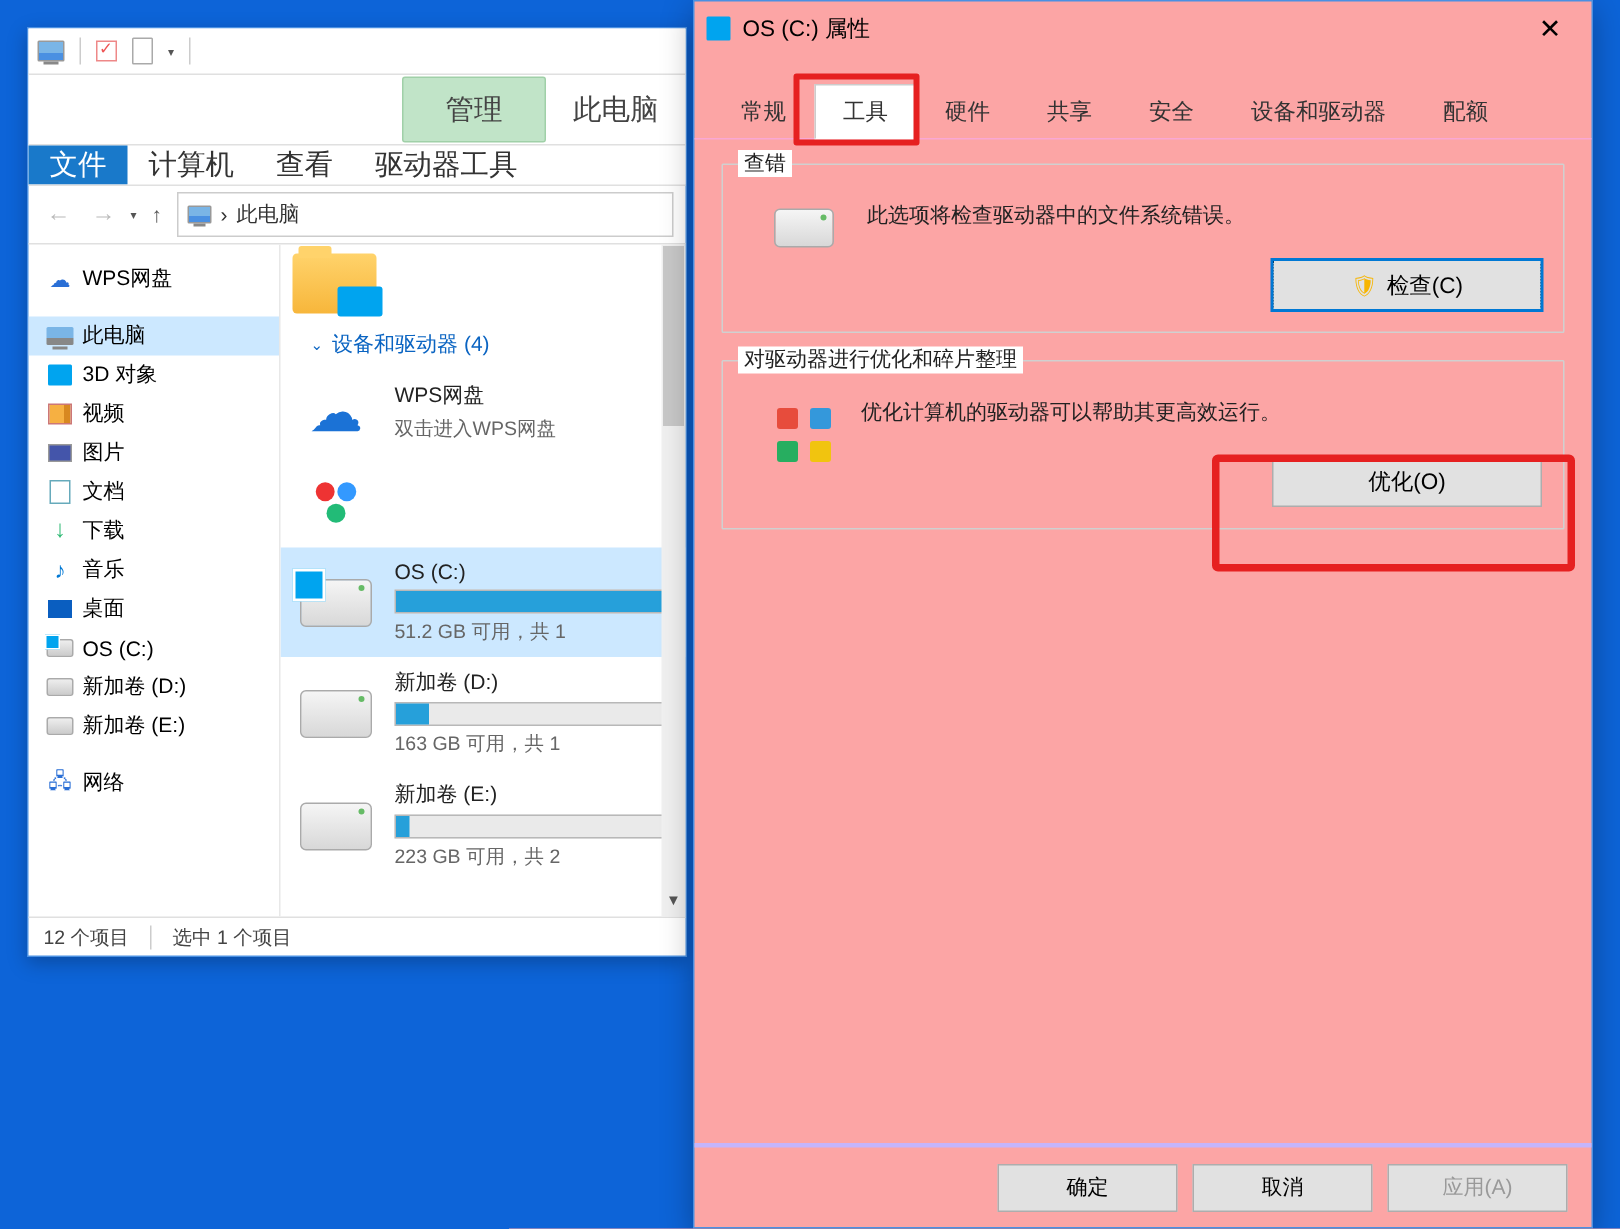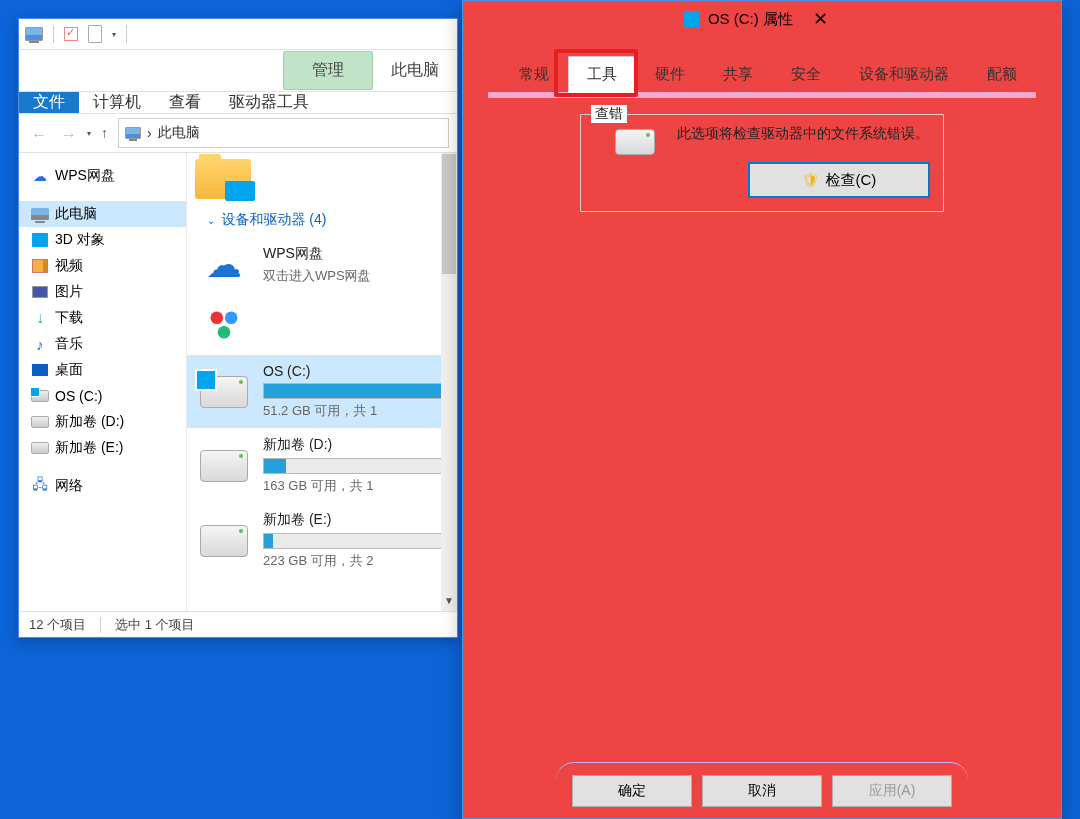--- a/index.html
+++ b/index.html
@@ -21,21 +21,21 @@
   .tb-sep { width:1px; height:18px; background:#ccc; }
   .checkbox-mini { width:14px; height:14px; border:1px solid #e88; position:relative; }
   .checkbox-mini::after { content:"✓"; color:#e55; font-size:11px; position:absolute; top:-2px; left:1px; }
   .doc-mini { width:14px; height:18px; background:#fff; border:1px solid #aaa; border-radius:1px; }
   .dropdown-caret { font-size:8px; color:#555; }
 
   .ribbon {
     display: flex; background: #fff; border-top: 1px solid #e0e0e0;
   }
   .ribbon-tab {
-    padding: 10px 18px; font-size: 16px; color: #333; cursor: pointer; font-family: Liberation Mono, monospace;
+    padding: 10px 18px; font-size: 19px; color: #333; cursor: pointer; font-family: Liberation Mono, monospace;
   }
   .ribbon-tab.file { background: #1979ca; color: #fff; padding: 10px 22px; }
   .ribbon-tab.manage { background: #c1e4c8; color: #444; border: 1px solid #a0d0a8; border-radius: 2px; padding: 8px 28px; }
   .ribbon-tab.context { color: #444; }
   .ribbon-row2 { display:flex; }
   .ribbon-row2 .ribbon-tab { padding: 0 14px; }
 
   .nav-row {
     display:flex; align-items:center; padding:4px 8px; gap:6px; border-top:1px solid #e0e0e0; border-bottom:1px solid #e0e0e0;
   }
@@ -114,47 +114,47 @@
 
   .status-bar {
     height:26px; border-top:1px solid #e0e0e0; display:flex; align-items:center; gap:14px; padding:0 10px;
     font-size:13px; color:#444;
   }
   .status-sep { width:1px; height:16px; background:#ccc; }
 
   
   .dialog {
     position:absolute; top:0; right:18px; bottom:0; width:600px;
-    background:#ef4444; border:1px solid #4a90e2; box-shadow:0 6px 20px rgba(0,0,0,.3);
-    display:flex; flex-direction:column;align-items:center;
+    background:#fca5a5; border:1px solid #4a90e2; box-shadow:0 6px 20px rgba(0,0,0,.3);
+    display:flex; flex-direction:column;
   }
   .dlg-titlebar {
     height:36px; display:flex; align-items:center; padding:0 8px; gap:8px; font-size:15px;
   }
   .dlg-titlebar .os-badge { width:16px; height:16px; background:#00a4ef; border-radius:1px; }
   .dlg-close { margin-left:auto; font-size:18px; padding:4px 12px; cursor:pointer; font-family:Arial; }
 
   .tabs-row {
-    display:flex; border-bottom:6px solid #f9a8d4; padding:0 0 0 12px; margin-top:18px; position:relative;
+    display:flex; border-bottom:1px solid #f9a8d4; padding:0 0 0 12px; margin-top:18px; position:relative;
   }
   .tab {
     padding:8px 18px; font-size:15px; color:#333; border:1px solid transparent; border-bottom:none;
     position:relative; bottom:-1px; cursor:pointer;
   }
   .tab.active {
     border-color:#ccc; background:#fff; border-bottom:1px solid #fff;
   }
   .highlight-red-tab {
     position:absolute; border:4px solid #e62020; pointer-events:none;
     top:-6px; left:66px; width:84px; height:48px; border-radius:2px;
   }
 
   .dlg-body { flex:1; padding:16px 18px 0 18px; font-size:14px; color:#222; overflow:hidden; }
   .group {
-    border:1px solid #d0d0d0; border-radius:1px; padding:4px 14px 14px; margin-bottom:18px;
+    border:1px solid #d0d0d0; border-radius:1px; padding:19px 14px 14px; margin-bottom:18px;
     position:relative;
   }
   .group-title {
     position:absolute; top:-10px; left:10px; background:#fff; padding:0 4px; font-size:14px; color:#222;
   }
   .group-row { display:flex; gap:18px; align-items:flex-start; padding:6px 0 0 20px; }
   .grp-icon { width:44px; height:40px; margin-top:4px; }
   .grp-desc { flex:1; }
   .btn-row { display:flex; justify-content:flex-end; margin-top:20px; }
   .win-btn {
@@ -172,22 +172,22 @@
   .defrag-icon .b1 { background:#e74c3c; top:2px; left:2px; }
   .defrag-icon .b2 { background:#3498db; top:2px; right:2px; }
   .defrag-icon .b3 { background:#27ae60; bottom:2px; left:2px; }
   .defrag-icon .b4 { background:#f1c40f; bottom:2px; right:2px; }
 
   .highlight-red-btn {
     position:absolute; border:5px solid #e62020; border-radius:4px; pointer-events:none;
   }
 
   .dlg-footer {
-    height:56px; border-top:1px solid #c4b5fd; display:flex; align-items:center; justify-content:flex-end;
-    gap:10px; padding:0 16px;border-radius:18px;
+    height:56px; border-top:3px solid #c4b5fd; display:flex; align-items:center; justify-content:flex-end;
+    gap:10px; padding:0 16px;
   }
   .dlg-footer .win-btn { min-width:120px; height:32px; font-size:14px; }
   .dlg-footer .win-btn.disabled { color:#999; }
 </style>
 </head>
 <body>
 
 <div class="explorer">
   <div class="explorer-titlebar">
     <span class="tb-icon tb-pc"></span>
@@ -249,20 +249,26 @@
           </span>
         <span>视频</span>
       </div>
       <div class="tree-item indent">
         <span class="tree-icon">
             <span class="icon-pic"></span>
           </span>
         <span>图片</span>
       </div>
       <div class="tree-item indent">
+        <span class="tree-icon">
+            <span class="icon-doc"></span>
+          </span>
+        <span>文档</span>
+      </div>
+      <div class="tree-item indent">
         <span class="tree-icon icon-down">↓</span>
         <span>下载</span>
       </div>
       <div class="tree-item indent">
         <span class="tree-icon icon-music">♪</span>
         <span>音乐</span>
       </div>
       <div class="tree-item indent">
         <span class="tree-icon">
             <span class="icon-desk"></span>
@@ -412,20 +418,40 @@
           <div class="btn-row">
             <button class="win-btn focus">
               <span class="shield">🛡</span>
               <span>检查(C)</span>
             </button>
           </div>
         </div>
       </div>
     </div>
 
+    <div class="group" style="position:relative;">
+      <div class="group-title">对驱动器进行优化和碎片整理</div>
+      <div class="group-row">
+        <div class="grp-icon defrag-icon">
+          <div class="blk b1"></div>
+            <div class="blk b2"></div>
+            <div class="blk b3"></div>
+            <div class="blk b4"></div>
+        </div>
+        <div class="grp-desc">
+          <div>优化计算机的驱动器可以帮助其更高效运行。</div>
+          <div class="btn-row">
+            <button class="win-btn">
+              <span>优化(O)</span>
+            </button>
+          </div>
+        </div>
+      </div>
+      <div class="highlight-red-btn" style="top:62px; right:-8px; width:242px; height:78px;"></div>
+    </div>
   </div>
 
   <div class="dlg-footer">
     <button class="win-btn">确定</button>
     <button class="win-btn">取消</button>
     <button class="win-btn disabled">应用(A)</button>
   </div>
 </div>
 
 </body></html>

